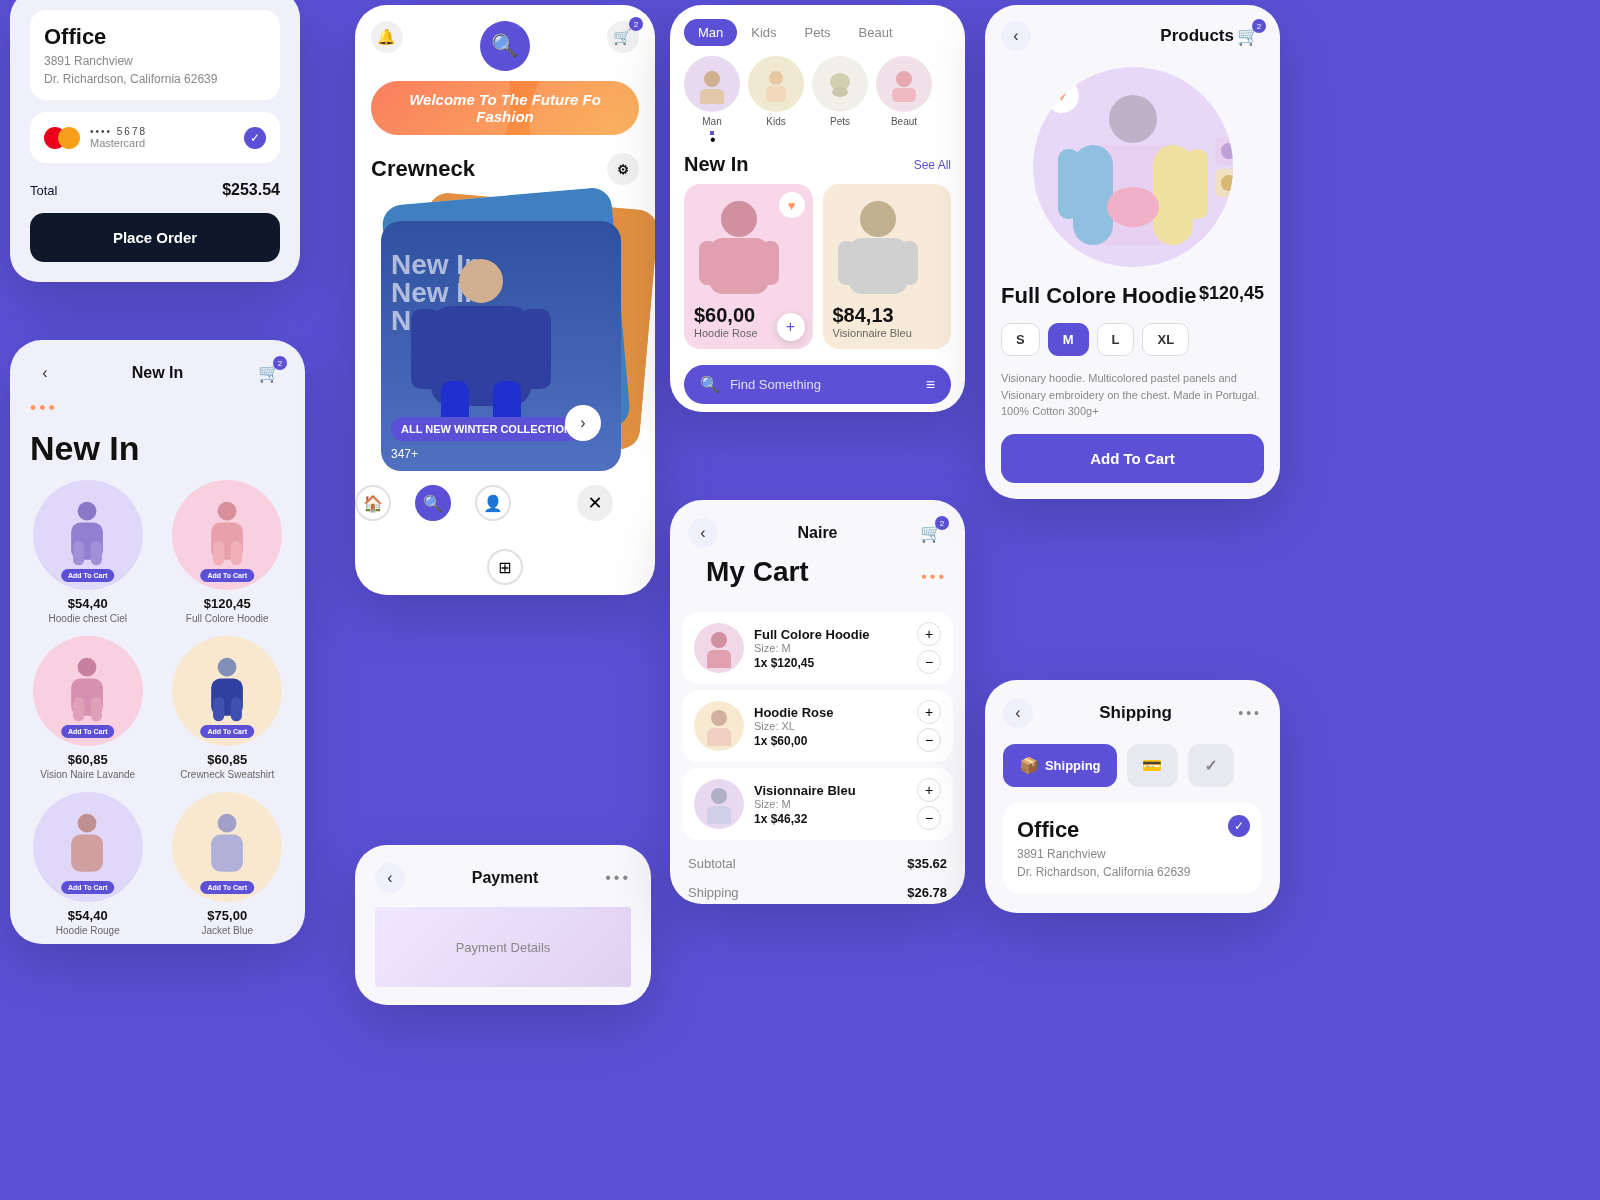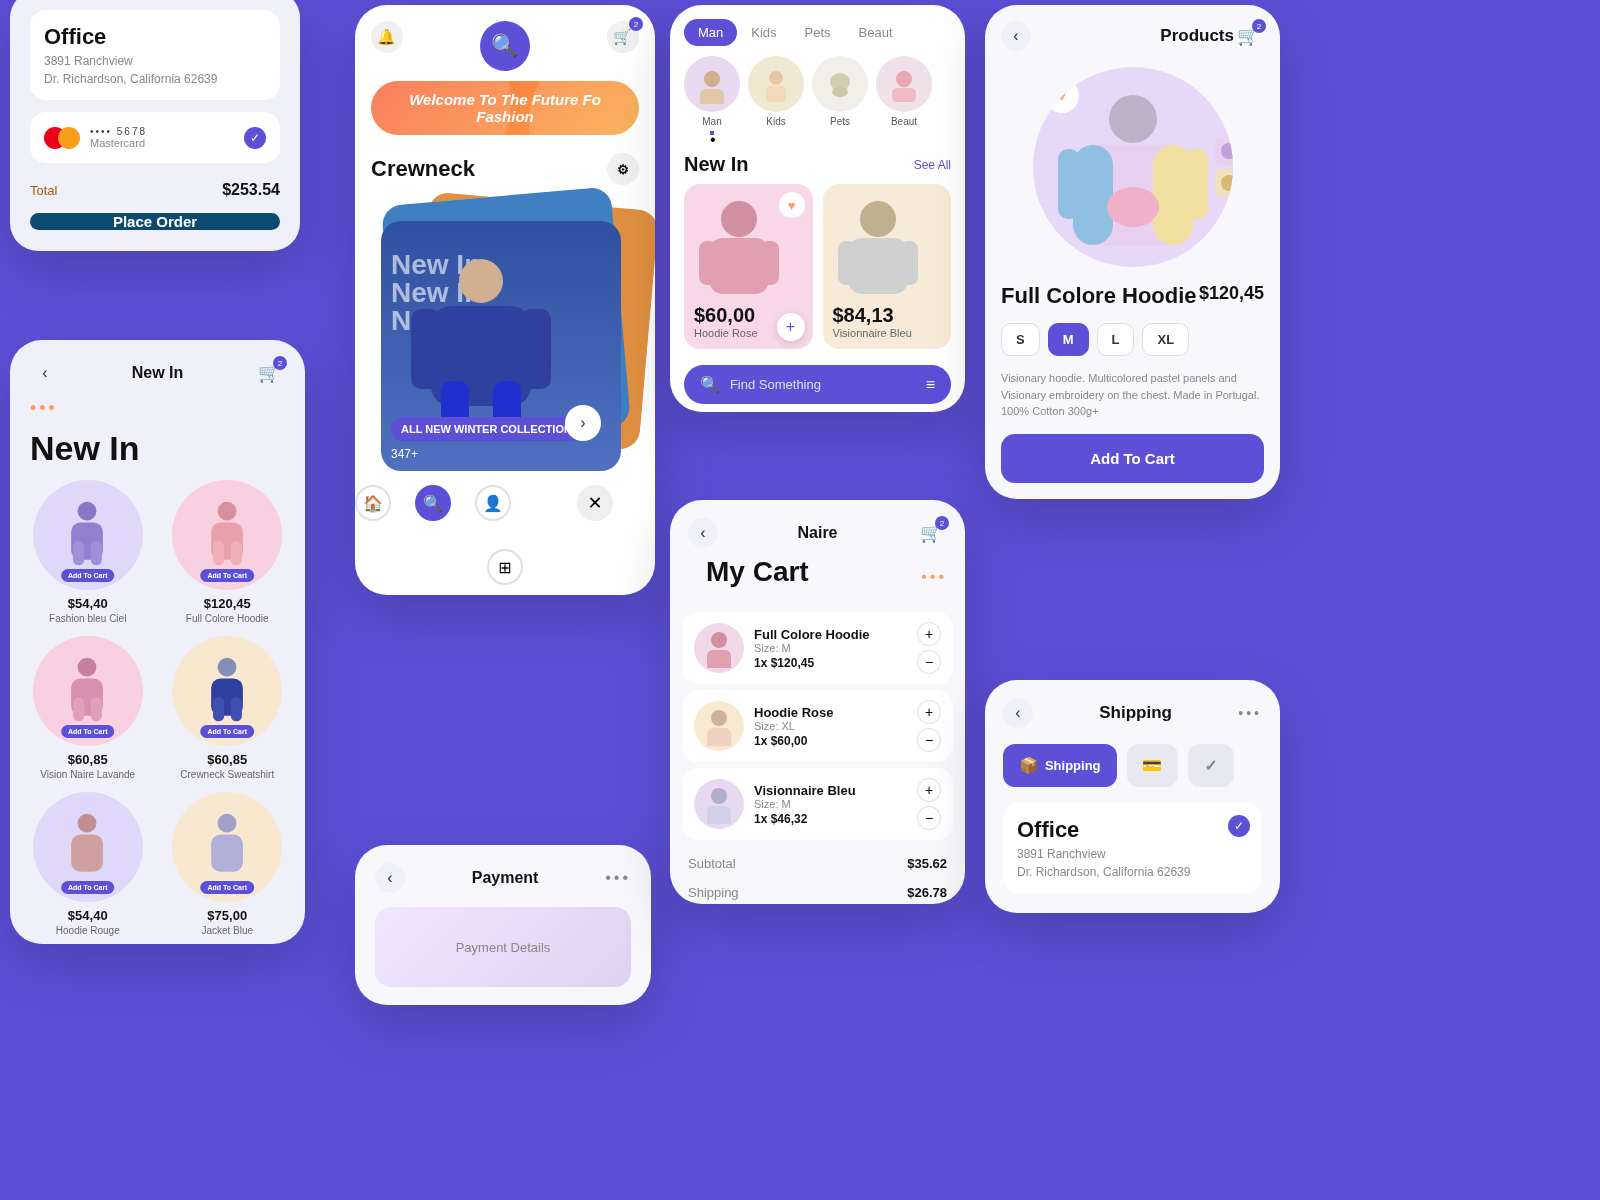--- a/index.html
+++ b/index.html
@@ -72,28 +72,29 @@
     .check-circle {
       width: 22px; height: 22px; border-radius: 50%;
       background: #5B50D6;
       display: flex; align-items: center; justify-content: center;
       color: #fff; font-size: 12px;
     }
     #card-checkout .total-row {
       display: flex; justify-content: space-between;
       align-items: center; padding: 6px 0 14px;
     }
-    .total-label { font-size: 13px; color: #a16207; }
+    .total-label { font-size: 13px; color: #0f172a; }
     .total-amount { font-size: 16px; font-weight: 700; color: #111; }
     .place-order-btn {
-      background: #0c4a6e;
+      background: #0f172a;
       color: #fff;
       border: none;
       border-radius: 14px;
       width: 100%;
+      padding: 16px;
       font-size: 15px;
       font-weight: 600;
       cursor: pointer;
     }
 
     
     #card-newin {
       width: 295px;
       top: 340px;
       left: 10px;
@@ -597,21 +598,21 @@
       <div class="product-avatar lavender-bg">
         <svg class="human-fig" viewBox="0 0 55 75">
           <circle cx="27" cy="12" r="10" fill="#8878c8"></circle>
           <rect x="10" y="24" width="34" height="40" rx="10" fill="#9080d0"></rect>
           <rect x="12" y="44" width="12" height="26" rx="6" fill="#a090d8"></rect>
           <rect x="31" y="44" width="12" height="26" rx="6" fill="#a090d8"></rect>
         </svg>
         <div class="add-to-cart-badge">Add To Cart</div>
       </div>
       <div class="product-price">$54,40</div>
-      <div class="product-name">Fashion bleu Ciel</div>
+      <div class="product-name">Hoodie chest Ciel</div>
     </div>
 
     <div class="product-item">
       <div class="product-avatar pink-bg">
         <svg class="human-fig" viewBox="0 0 55 75">
           <circle cx="27" cy="12" r="10" fill="#d8909a"></circle>
           <rect x="10" y="24" width="34" height="40" rx="10" fill="#e8a0aa"></rect>
           <rect x="12" y="44" width="12" height="26" rx="6" fill="#f0b0b8"></rect>
           <rect x="31" y="44" width="12" height="26" rx="6" fill="#f0b0b8"></rect>
         </svg>
@@ -742,21 +743,21 @@
     <button class="bottom-icon-btn" style="margin:0 auto;">⊞</button>
   </div>
 </div>
 
 <div class="phone-card" id="card-payment">
   <div class="pay-header">
     <button class="back-btn">‹</button>
     <span class="header-title">Payment</span>
     <span style="font-size:16px;color:#888;letter-spacing:3px;">•••</span>
   </div>
-  <div style="height:80px;background:linear-gradient(135deg,#f0e8ff,#e0d0f0);border-radius:16px;display:flex;align-items:center;justify-content:center;">
+  <div style="height:80px;background:linear-gradient(135deg,#f0e8ff,#e0d0f0);border-radius:3px;display:flex;align-items:center;justify-content:center;">
     <span style="color:#888;font-size:13px;">Payment Details</span>
   </div>
 </div>
 
 <div class="phone-card" id="card-fashion">
   <div class="category-tabs">
     <div class="cat-tab active">Man</div>
     <div class="cat-tab">Kids</div>
     <div class="cat-tab">Pets</div>
     <div class="cat-tab">Beaut</div>

